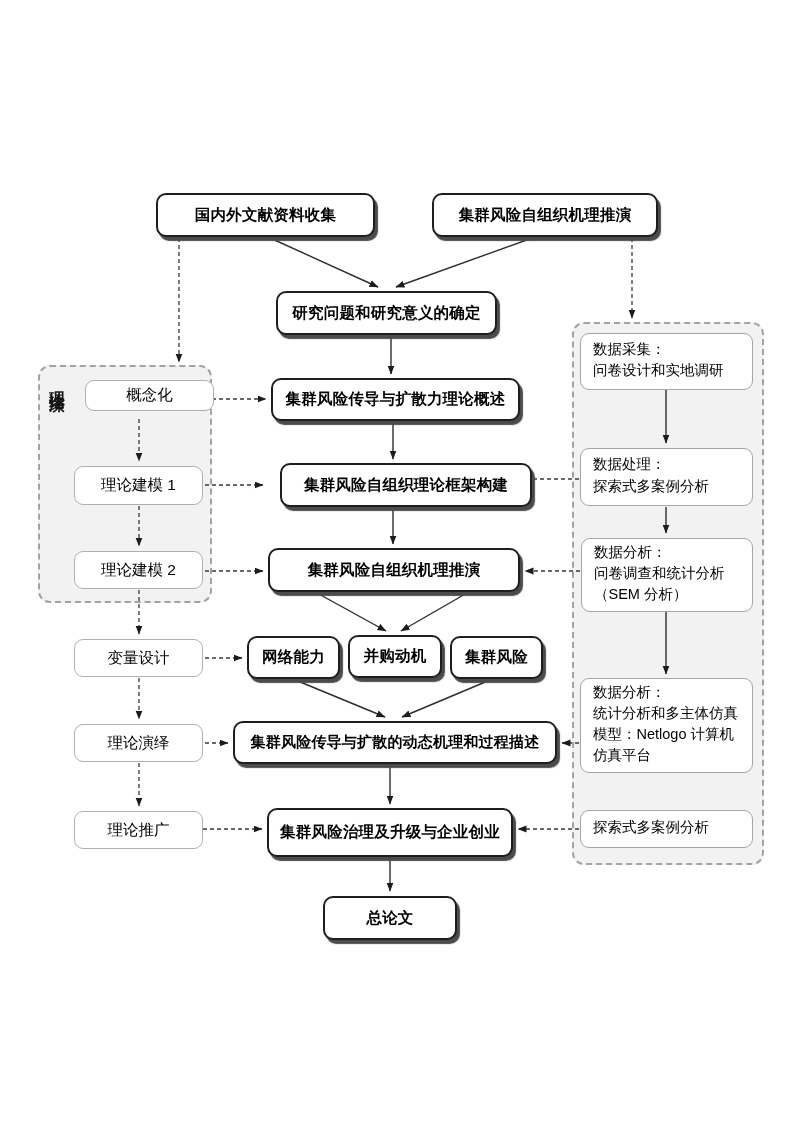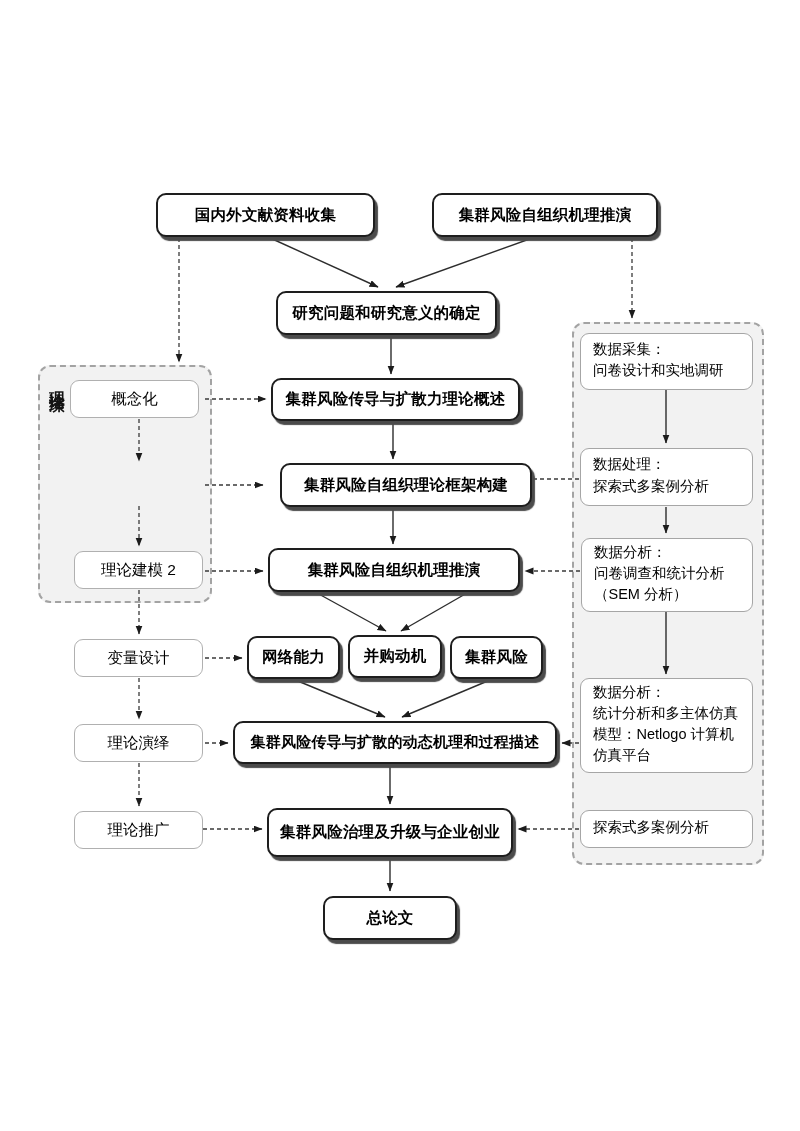--- a/index.html
+++ b/index.html
@@ -90,21 +90,22 @@
       <line x1="139" y1="678" x2="139" y2="719" marker-end="url(#ah)"></line>
       <line x1="139" y1="763" x2="139" y2="806" marker-end="url(#ah)"></line>
     </g>
   </svg>
 
   <div class="node dark" style="left:156px; top:193px; width:219px; height:44px;">国内外文献资料收集</div>
   <div class="node dark" style="left:432px; top:193px; width:226px; height:44px;">集群风险自组织机理推演</div>
   <div class="node dark" style="left:276px; top:291px; width:221px; height:44px;">研究问题和研究意义的确定</div>
 
   <div class="vlabel" style="left:46px; top:379px;">理论演绎</div>
-  <div class="node light" style="left:70px; top:380px; width:129px; height:38px;font-family:Liberation Serif, serif;">概念化</div>
+  <div class="node light" style="left:85px; top:380px; width:129px; height:31px;font-family:Liberation Serif, serif;">概念化</div>
+  <div class="node light" style="left:74px; top:466px; width:129px; height:39px;">理论建模 1</div>
   <div class="node light" style="left:74px; top:551px; width:129px; height:38px;">理论建模 2</div>
 
   <div class="node light" style="left:74px; top:639px; width:129px; height:38px;">变量设计</div>
   <div class="node light" style="left:74px; top:724px; width:129px; height:38px;">理论演绎</div>
   <div class="node light" style="left:74px; top:811px; width:129px; height:38px;">理论推广</div>
 
   <div class="node dark" style="left:271px; top:378px; width:249px; height:43px;">集群风险传导与扩散力理论概述</div>
   <div class="node dark" style="left:280px; top:463px; width:252px; height:44px;">集群风险自组织理论框架构建</div>
   <div class="node dark" style="left:268px; top:548px; width:252px; height:44px;">集群风险自组织机理推演</div>
   <div class="node dark" style="left:247px; top:636px; width:93px; height:43px;">网络能力</div>

